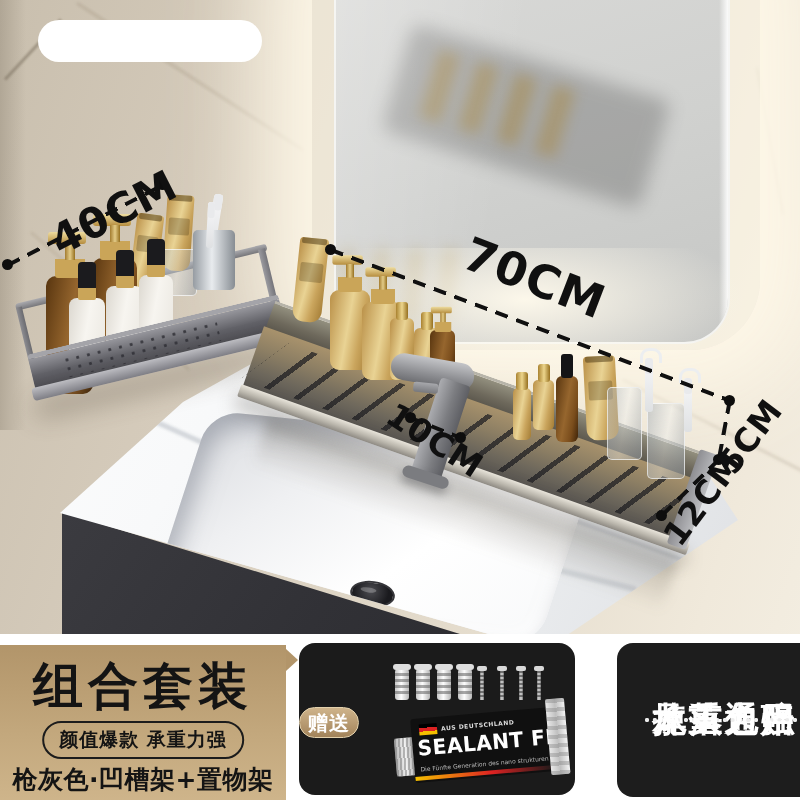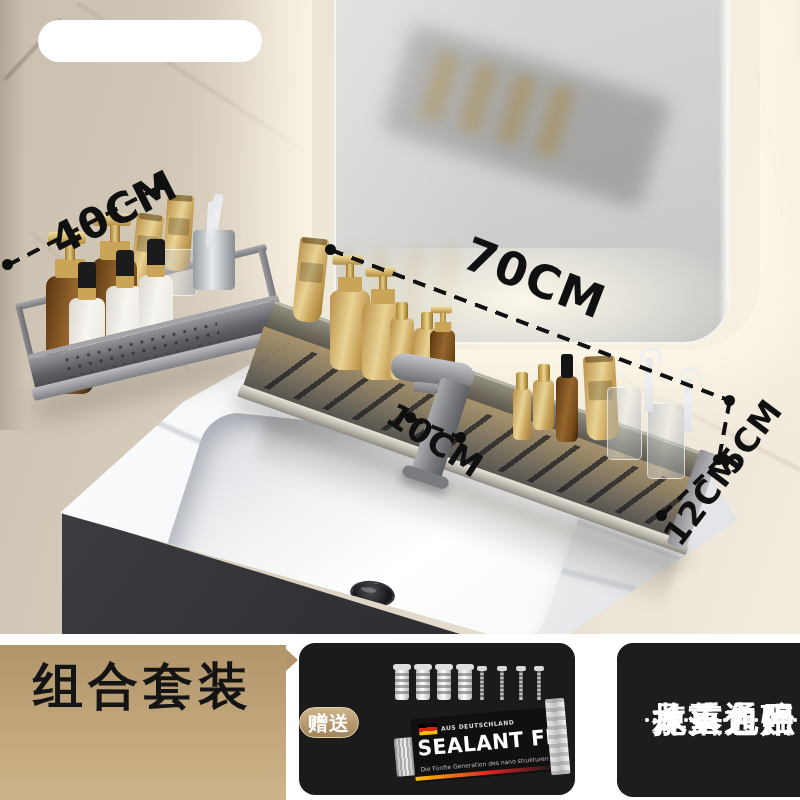--- a/index.html
+++ b/index.html
@@ -363,20 +363,22 @@
   <div class="dim-label lab-40">40CM</div>
   <div class="dim-label lab-70">70CM</div>
   <div class="dim-label lab-10">10CM</div>
   <div class="dim-label lab-12">12CM</div>
   <div class="dim-label lab-5">5CM</div>
 
   <div class="banner-bg"></div>
 
   <div class="gold-panel">
     <div class="gold-title">组合套装</div>
+    <div class="gold-badge">颜值爆款 承重力强</div>
+    <div class="gold-sub">枪灰色·凹槽架+置物架</div>
   </div>
   <div class="gold-arrow"></div>
 
   <div class="gift-panel">
     <div class="gift-badge">赠送</div>
     <div class="anchor a1"></div>
     <div class="anchor a2"></div>
     <div class="anchor a3"></div>
     <div class="anchor a4"></div>
     <div class="screw sc1"></div>

